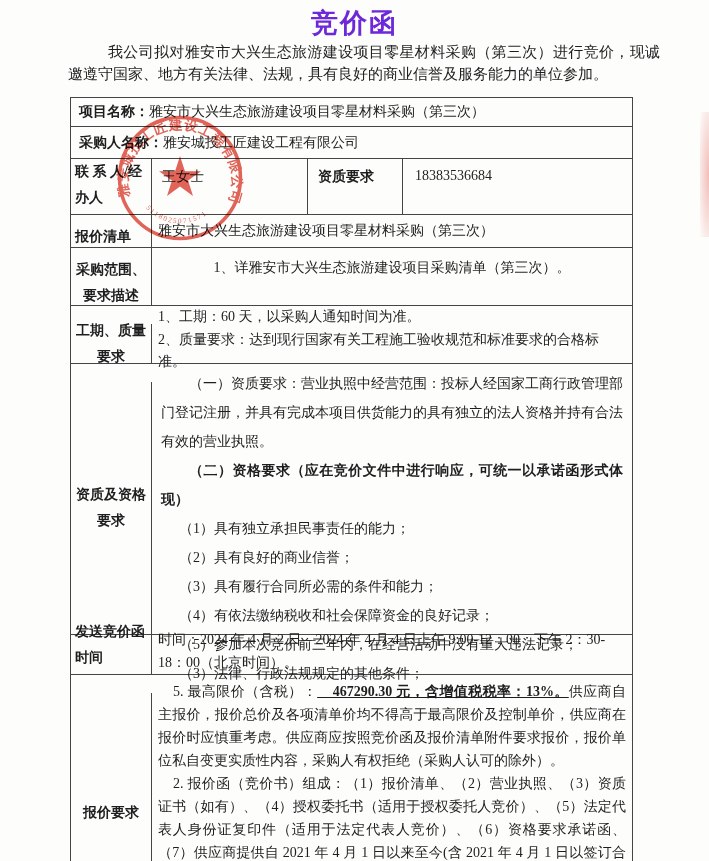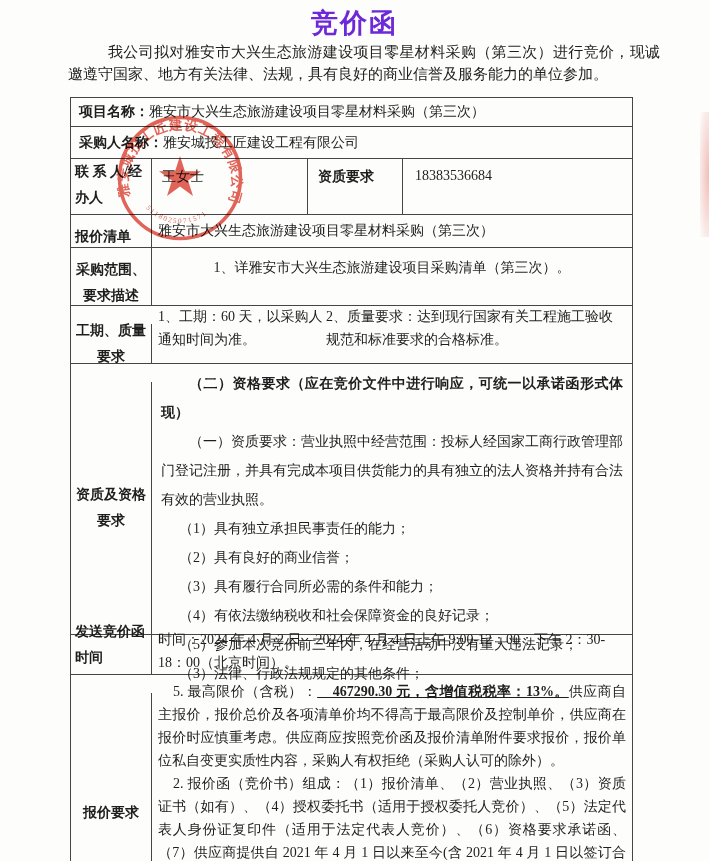--- a/index.html
+++ b/index.html
@@ -51,21 +51,21 @@
   .r6{height:58px;}
   .r7{height:271px;}
   .r8{height:40px;align-items:flex-end;}
   .r9{min-height:176px;}
   .r3 .cell{padding-top:9px;justify-content:flex-end;}
   .r3 .c-name{flex:0 0 156px;padding-left:10px;}
   .r3 .c-method{flex:0 0 95px;padding-left:10px;font-weight:bold;}
   .r3 .c-phone{flex:1;padding-left:12px;}
   .r4 .content{display:flex;align-items:center;}
   .r5 .content{padding-top:11px;}
-  .r6 .content{display:flex;justify-content:flex-start;line-height:22.5px;}
+  .r6 .content{display:flex;flex-direction:column;justify-content:flex-start;line-height:22.5px;}
   .r7 .content{padding:5px 9px 0 9px;line-height:29px;}
   .r7 .content p{margin:0;text-align:justify;}
   .p-indent2{text-indent:28px;}
   .p-item{text-indent:18px;}
   .r8 .content{display:flex;flex-direction:column;justify-content:center;line-height:22.5px;}
   .r9 .content{padding:5px 6px 0 6px;line-height:23px;}
   .r9 .content p{margin:0;text-indent:15px;text-align:justify;}
   .uline{font-weight:bold;text-decoration:underline;white-space:pre-wrap;}
   .seal{
     position:absolute;left:115px;top:113px;width:130px;height:130px;
@@ -126,22 +126,22 @@
       <div class="cell lbl ctr c-div">工期、质量要求</div>
       <div class="cell content">
         <div>1、工期：60 天，以采购人通知时间为准。</div>
         <div>2、质量要求：达到现行国家有关工程施工验收规范和标准要求的合格标准。</div>
       </div>
     </div>
 
     <div class="row r7">
       <div class="cell lbl ctr c-div">资质及资格要求</div>
       <div class="cell content">
+        <p class="p-indent2">（一）资质要求：营业执照中经营范围：投标人经国家工商行政管理部门登记注册，并具有完成本项目供货能力的具有独立的法人资格并持有合法有效的营业执照。</p>
         <p class="p-indent2 b">（二）资格要求（应在竞价文件中进行响应，可统一以承诺函形式体现）</p>
-        <p class="p-indent2">（一）资质要求：营业执照中经营范围：投标人经国家工商行政管理部门登记注册，并具有完成本项目供货能力的具有独立的法人资格并持有合法有效的营业执照。</p>
         <p class="p-item">（1）具有独立承担民事责任的能力；</p>
         <p class="p-item">（2）具有良好的商业信誉；</p>
         <p class="p-item">（3）具有履行合同所必需的条件和能力；</p>
         <p class="p-item">（4）有依法缴纳税收和社会保障资金的良好记录；</p>
         <p class="p-item">（5）参加本次竞价前三年内，在经营活动中没有重大违法记录；</p>
         <p class="p-item">（3）法律、行政法规规定的其他条件；</p>
       </div>
     </div>
 
     <div class="row r8">

